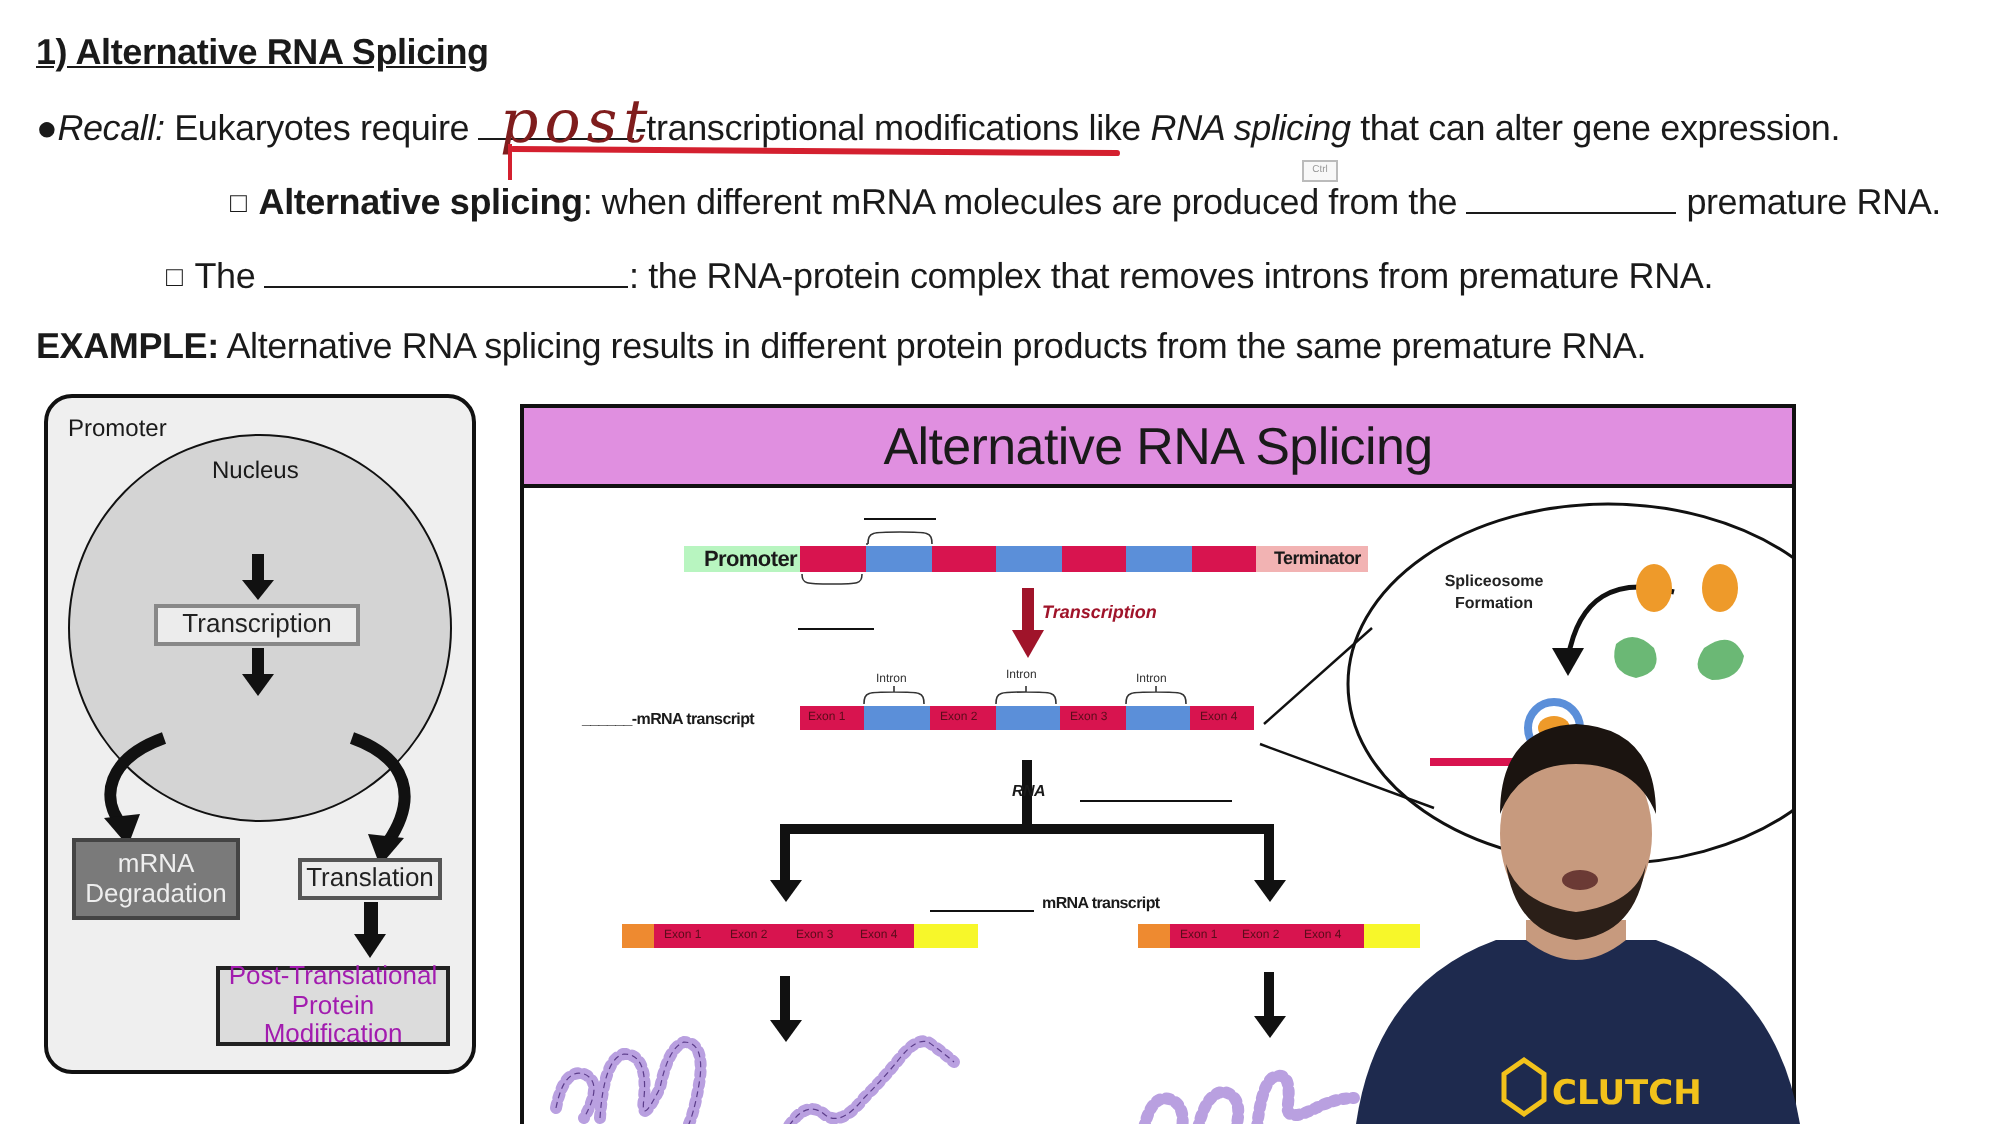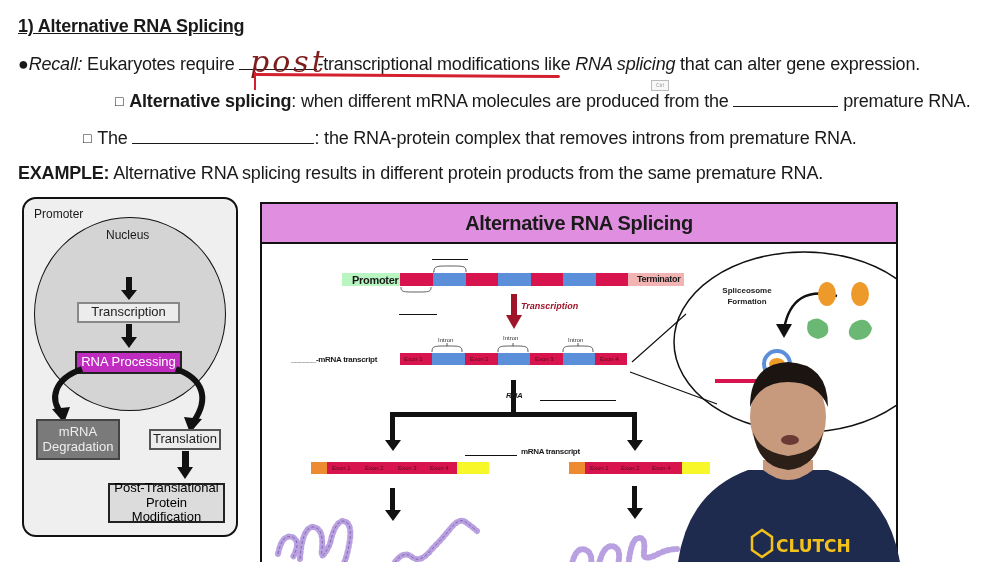--- a/index.html
+++ b/index.html
@@ -28,26 +28,26 @@
   .cyto { position: absolute; left: 22px; top: 197px; width: 212px; height: 336px; background: #efefef; border: 2px solid #111; border-radius: 14px; }
   .cyto-label { position: absolute; left: 10px; top: 8px; font-size: 12px; }
   .nucleus { position: absolute; left: 10px; top: 18px; width: 190px; height: 192px; background: #d4d4d4; border: 1.5px solid #111; border-radius: 50%; }
   .nucleus-label { position: absolute; left: 82px; top: 29px; font-size: 12px; }
   .fbox { position: absolute; font-size: 13px; text-align: center; border: 2px solid #333; box-sizing: border-box; display: flex; align-items: center; justify-content: center; line-height: 1.15; }
   .chrom { left: 35px; top: 55px; width: 139px; height: 22px; background: #7d7d7d; color: #f0f0f0; }
   .trans { left: 53px; top: 103px; width: 103px; height: 21px; background: #ececec; border-color: #888; color: #222; }
   .rnap { left: 51px; top: 152px; width: 107px; height: 23px; background: #c02cc0; color: #fff; border-color: #222; }
   .mdeg { left: 12px; top: 220px; width: 84px; height: 41px; background: #7a7a7a; color: #eee; border-color: #444; }
   .transl { left: 125px; top: 230px; width: 72px; height: 21px; background: #ececec; color: #222; border-color: #555; }
-  .ptm { left: 84px; top: 284px; width: 117px; height: 40px; background: #dcdcdc; color: #000000; border-color: #222; }
+  .ptm { left: 84px; top: 284px; width: 117px; height: 40px; background: #dcdcdc; color: #a21caf; border-color: #222; }
   .stem { position: absolute; background: #111; }
 
   
   .panel { position: absolute; left: 260px; top: 202px; width: 638px; height: 370px; border: 2.5px solid #111; background: #fff; box-sizing: border-box; overflow: hidden; }
-  .panel-title { position: absolute; left: 0; top: 0; right: 0; height: 38px; background: #e08fe0; border-bottom: 2.5px solid #111; display: flex; align-items: center; justify-content: center; font-weight: bold; font-size: 20px; letter-spacing: -0.3px; }
+  .panel-title { position: absolute; left: 0; top: 0; right: 0; height: 38px; background: #e08fe0; border-bottom: 2.5px solid #111; display: flex; align-items: center; justify-content: center; font-weight: normal; font-size: 26px; letter-spacing: -0.3px; }
   .seg { position: absolute; height: 12px; }
   .lbl-sm { position: absolute; font-size: 8px; white-space: nowrap; font-weight: bold; letter-spacing: -0.3px; }
   .lbl-xs { position: absolute; font-size: 6px; white-space: nowrap; color: #333; }
   .exon-text { position: absolute; font-size: 6px; color: #5a0c1a; white-space: nowrap; }
   .black { background: #111; position: absolute; }
   .bead-svg { position: absolute; }
 
   
   .presenter { position: absolute; left: 668px; top: 352px; width: 232px; height: 210px; }
 </style>
@@ -81,21 +81,20 @@
   <div class="nucleus"></div>
   <div class="nucleus-label">Nucleus</div>
 
   <div class="stem" style="left:102px;top:78px;width:6px;height:14px;"></div>
   <div class="abs" style="left:97px;top:91px;width:0;height:0;border-left:8px solid transparent;border-right:8px solid transparent;border-top:10px solid #111;"></div>
 
   <div class="fbox trans">Transcription</div>
   <div class="stem" style="left:102px;top:125px;width:6px;height:14px;"></div>
   <div class="abs" style="left:97px;top:138px;width:0;height:0;border-left:8px solid transparent;border-right:8px solid transparent;border-top:11px solid #111;"></div>
 
-  <div class="fbox rnap">RNA Processing</div>
 
   <svg class="abs" style="left:0;top:0;" width="212" height="336">
     <path d="M58 170 C 30 180, 25 200, 38 215" stroke="#111" stroke-width="6" fill="none"></path>
     <polygon points="28,210 46,208 40,224" fill="#111"></polygon>
     <path d="M152 170 C 180 180, 185 200, 170 222" stroke="#111" stroke-width="6" fill="none"></path>
     <polygon points="160,218 178,220 166,234" fill="#111"></polygon>
   </svg>
 
   <div class="fbox mdeg">mRNA Degradation</div>
   <div class="fbox transl">Translation</div>

